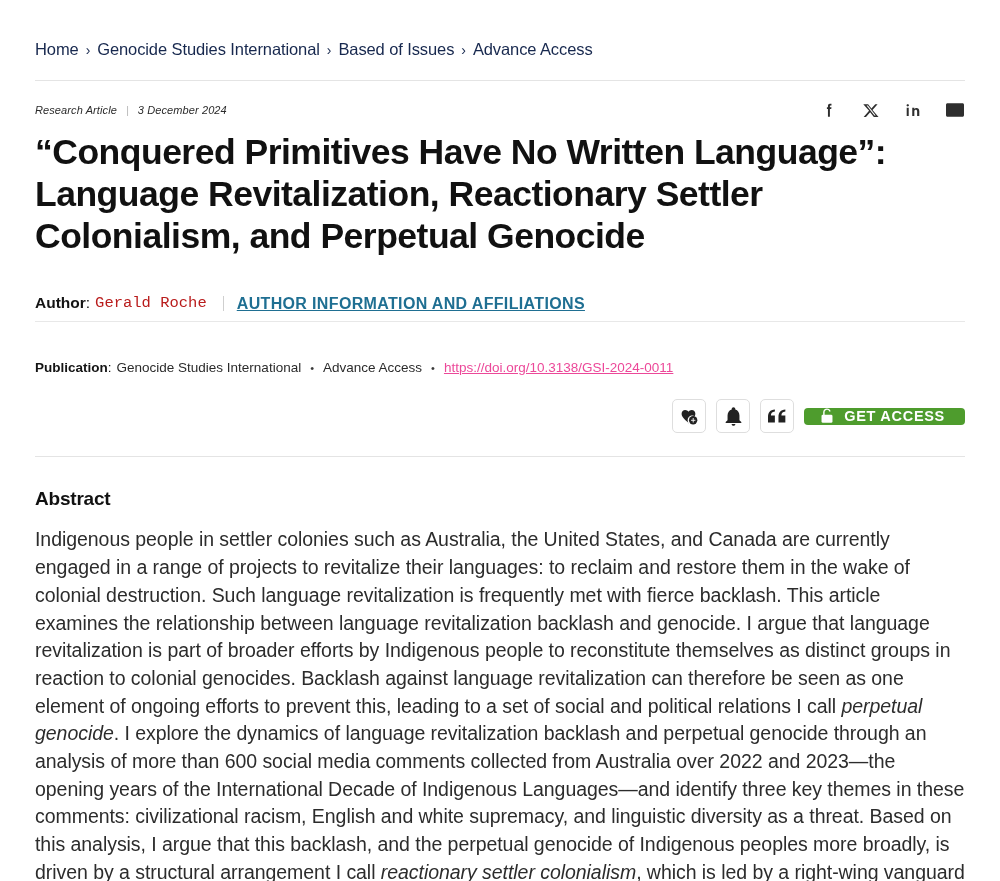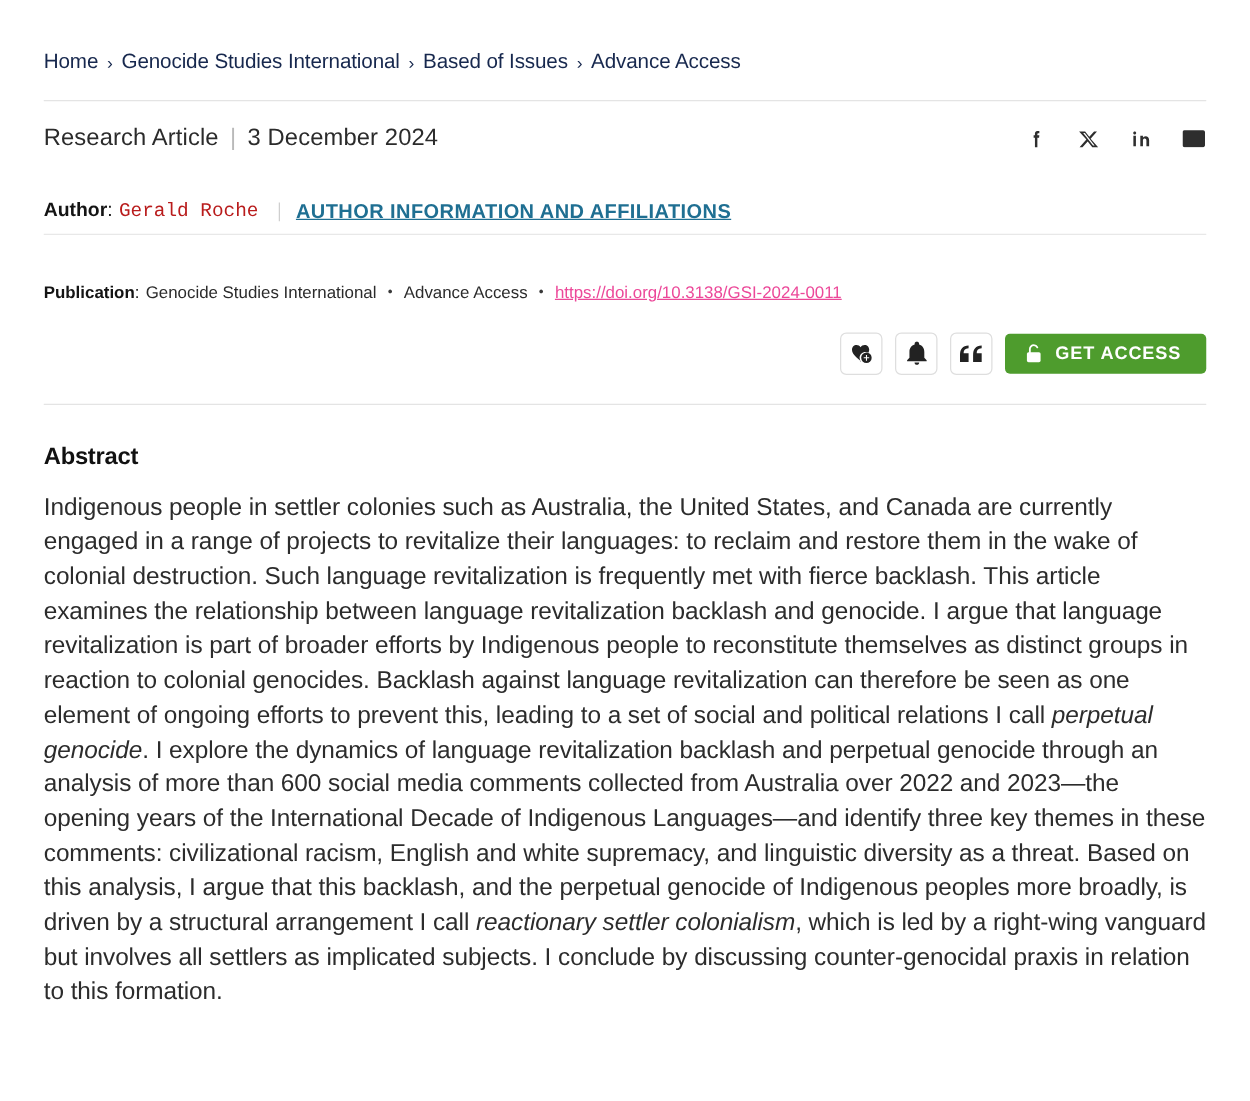--- a/index.html
+++ b/index.html
@@ -54,23 +54,24 @@
   .meta-row {
     display: flex;
     align-items: center;
     justify-content: space-between;
     padding-top: 19px;
     padding-bottom: 2px;
   }
   .meta-left {
     display: flex;
     align-items: center;
-    font-size: 19px;
+    font-size: 11px;
     color: #2b2b2b;
     letter-spacing: 0.1px;
+    font-style: italic;
   }
   .meta-divider {
     color: #b9b9b9;
     margin: 0 9px;
     font-weight: 300;
   }
   .social {
     display: flex;
     align-items: center;
     gap: 22px;
@@ -189,21 +190,21 @@
   }
   .icon-btn svg { display: block; }
   .get-access {
     display: inline-flex;
     align-items: center;
     gap: 10px;
     background: #4e9c2d;
     color: #ffffff;
     border: 0;
     border-radius: 4px;
-    height: 32px;
+    height: 17px;
     padding: 0 20px 0 16px;
     font-size: 14.5px;
     font-weight: 700;
     letter-spacing: 0.7px;
     cursor: pointer;
     font-family: "Liberation Sans", sans-serif;
   }
 
   
   .abstract-section { padding-top: 31px; }
@@ -264,20 +265,21 @@
         </svg>
       </button>
       <button class="social-btn" title="Email">
         <svg width="18" height="14" viewBox="0 0 24 18" fill="currentColor" aria-hidden="true">
           <path d="M2 0h20c1.1 0 2 .9 2 2v14c0 1.1-.9 2-2 2H2c-1.1 0-2-.9-2-2V2C0 .9.9 0 2 0zm10 10.2L2.3 2.6h19.4L12 10.2z"></path>
         </svg>
       </button>
     </div>
   </div>
 
+  <h1 class="article-title">“Conquered Primitives Have No Written Language”: Language Revitalization, Reactionary Settler Colonialism, and Perpetual Genocide</h1>
 
   <div class="author-line">
     <span class="author-label"><span>Author</span><span class="colon">:</span></span>
     <a class="author-name" href="#">Gerald Roche</a>
     <span class="vbar"></span>
     <a class="author-info-link" href="#">AUTHOR INFORMATION AND AFFILIATIONS</a>
   </div>
   <div class="author-rule"></div>
 
   <div class="pub-line">

